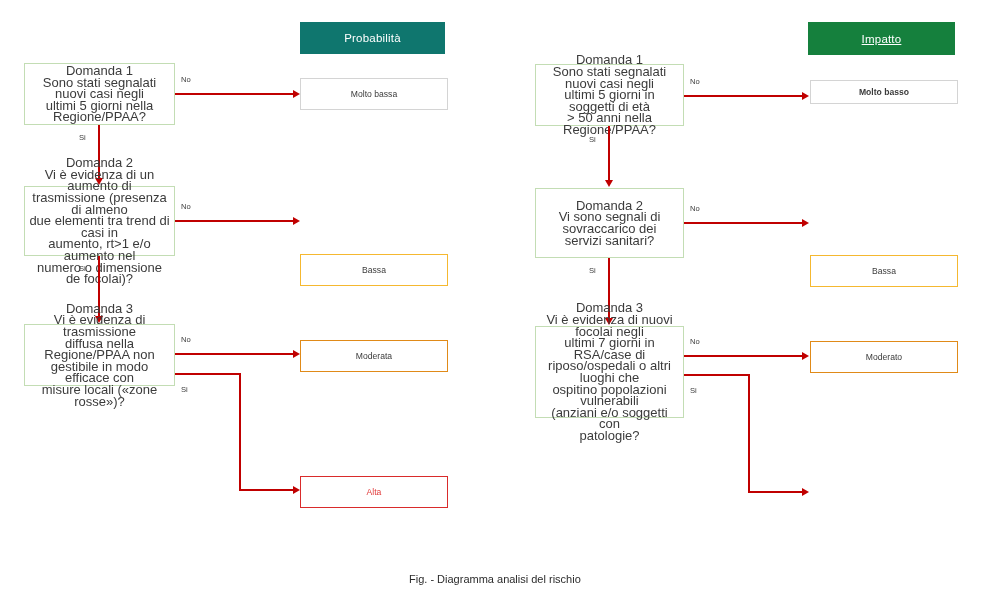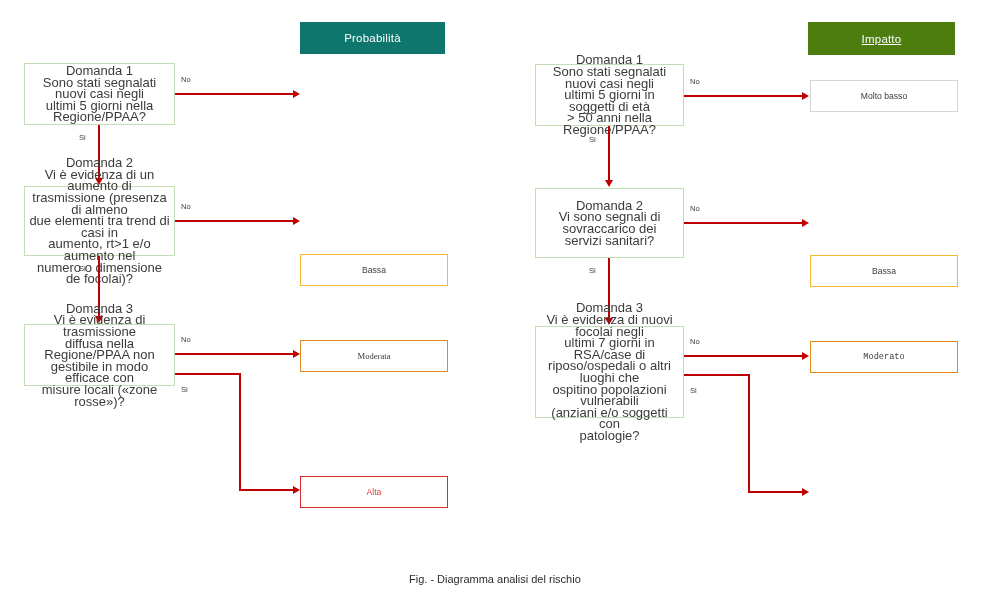--- a/index.html
+++ b/index.html
@@ -16,21 +16,21 @@
   
   .banner{
     position:absolute;
     display:flex;align-items:center;justify-content:center;
     color:#ffffff;
     font-size:11.5px;
     letter-spacing:.2px;
     box-sizing:border-box;
   }
   .banner.green{background:#0f766e;}
-  .banner.orange{background:#4d7c0f;text-decoration:underline;}
+  .banner.orange{background:#15803d;text-decoration:underline;}
 
   
   .qbox{
     position:absolute;
     box-sizing:border-box;
     border:1px solid #c3ddb4;
     background:#ffffff;
     display:flex;align-items:center;justify-content:center;
     text-align:center;
     padding:3px 4px;
@@ -106,20 +106,23 @@
   </div>
 
   <div class="seg h" style="left:175px;top:93px;width:118px;"></div>
   <div class="arrow-r" style="left:293px;top:89.5px;"></div>
   <div class="elabel" style="left:181px;top:75px;">No</div>
 
   <div class="seg v" style="left:98px;top:125px;height:53px;"></div>
   <div class="arrow-d" style="left:94.5px;top:178px;"></div>
   <div class="elabel" style="left:79px;top:133px;">Si</div>
 
+  <div class="obox grey" style="left:300px;top:78px;width:148px;height:32px;">
+    <span class="otext txt-dark">Molto bassa</span>
+  </div>
 
   <div class="qbox" style="left:24px;top:186px;width:151px;height:70px;">
     <div class="qtext">Domanda 2
 Vi è evidenza di un aumento di
 trasmissione (presenza di almeno
 due elementi tra trend di casi in
 aumento, rt&gt;1 e/o aumento nel
 numero o dimensione de focolai)?</div>
   </div>
 
@@ -140,21 +143,21 @@
 Vi è evidenza di trasmissione
 diffusa nella Regione/PPAA non
 gestibile in modo efficace con
 misure locali («zone rosse»)?</div>
   </div>
 
   <div class="seg h" style="left:175px;top:353px;width:118px;"></div>
   <div class="arrow-r" style="left:293px;top:349.5px;"></div>
   <div class="elabel" style="left:181px;top:335px;">No</div>
 
-  <div class="obox orange" style="left:300px;top:340px;width:148px;height:32px;font-family:Liberation Serif, serif;">
+  <div class="obox orange" style="left:300px;top:340px;width:148px;height:32px;">
     <span class="otext txt-dark">Moderata</span>
   </div>
 
   <div class="seg h" style="left:175px;top:373px;width:66px;"></div>
   <div class="seg v" style="left:239px;top:373px;height:117px;"></div>
   <div class="seg h" style="left:239px;top:489px;width:54px;"></div>
   <div class="arrow-r" style="left:293px;top:485.5px;"></div>
   <div class="elabel" style="left:181px;top:385px;">Si</div>
 
   <div class="obox red" style="left:300px;top:476px;width:148px;height:32px;">
@@ -173,21 +176,21 @@
   </div>
 
   <div class="seg h" style="left:684px;top:95px;width:118px;"></div>
   <div class="arrow-r" style="left:802px;top:91.5px;"></div>
   <div class="elabel" style="left:690px;top:77px;">No</div>
 
   <div class="seg v" style="left:608px;top:126px;height:54px;"></div>
   <div class="arrow-d" style="left:604.5px;top:180px;"></div>
   <div class="elabel" style="left:589px;top:135px;">Si</div>
 
-  <div class="obox grey" style="left:810px;top:80px;width:148px;height:32px;">
+  <div class="obox grey" style="left:810px;top:80px;width:148px;height:24px;font-weight:bold;">
     <span class="otext txt-dark">Molto basso</span>
   </div>
 
   <div class="qbox" style="left:535px;top:188px;width:149px;height:70px;">
     <div class="qtext">Domanda 2
 Vi sono segnali di sovraccarico dei
 servizi sanitari?</div>
   </div>
 
   <div class="seg h" style="left:684px;top:222px;width:118px;"></div>
@@ -209,21 +212,21 @@
 riposo/ospedali o altri luoghi che
 ospitino popolazioni vulnerabili
 (anziani e/o soggetti con
 patologie?</div>
   </div>
 
   <div class="seg h" style="left:684px;top:355px;width:118px;"></div>
   <div class="arrow-r" style="left:802px;top:351.5px;"></div>
   <div class="elabel" style="left:690px;top:337px;">No</div>
 
-  <div class="obox orange" style="left:810px;top:341px;width:148px;height:32px;font-family:Liberation Mono, monospace;">
+  <div class="obox orange" style="left:810px;top:341px;width:148px;height:32px;">
     <span class="otext txt-dark">Moderato</span>
   </div>
 
   <div class="seg h" style="left:684px;top:374px;width:66px;"></div>
   <div class="seg v" style="left:748px;top:374px;height:118px;"></div>
   <div class="seg h" style="left:748px;top:491px;width:54px;"></div>
   <div class="arrow-r" style="left:802px;top:487.5px;"></div>
   <div class="elabel" style="left:690px;top:386px;">Si</div>
 
 

